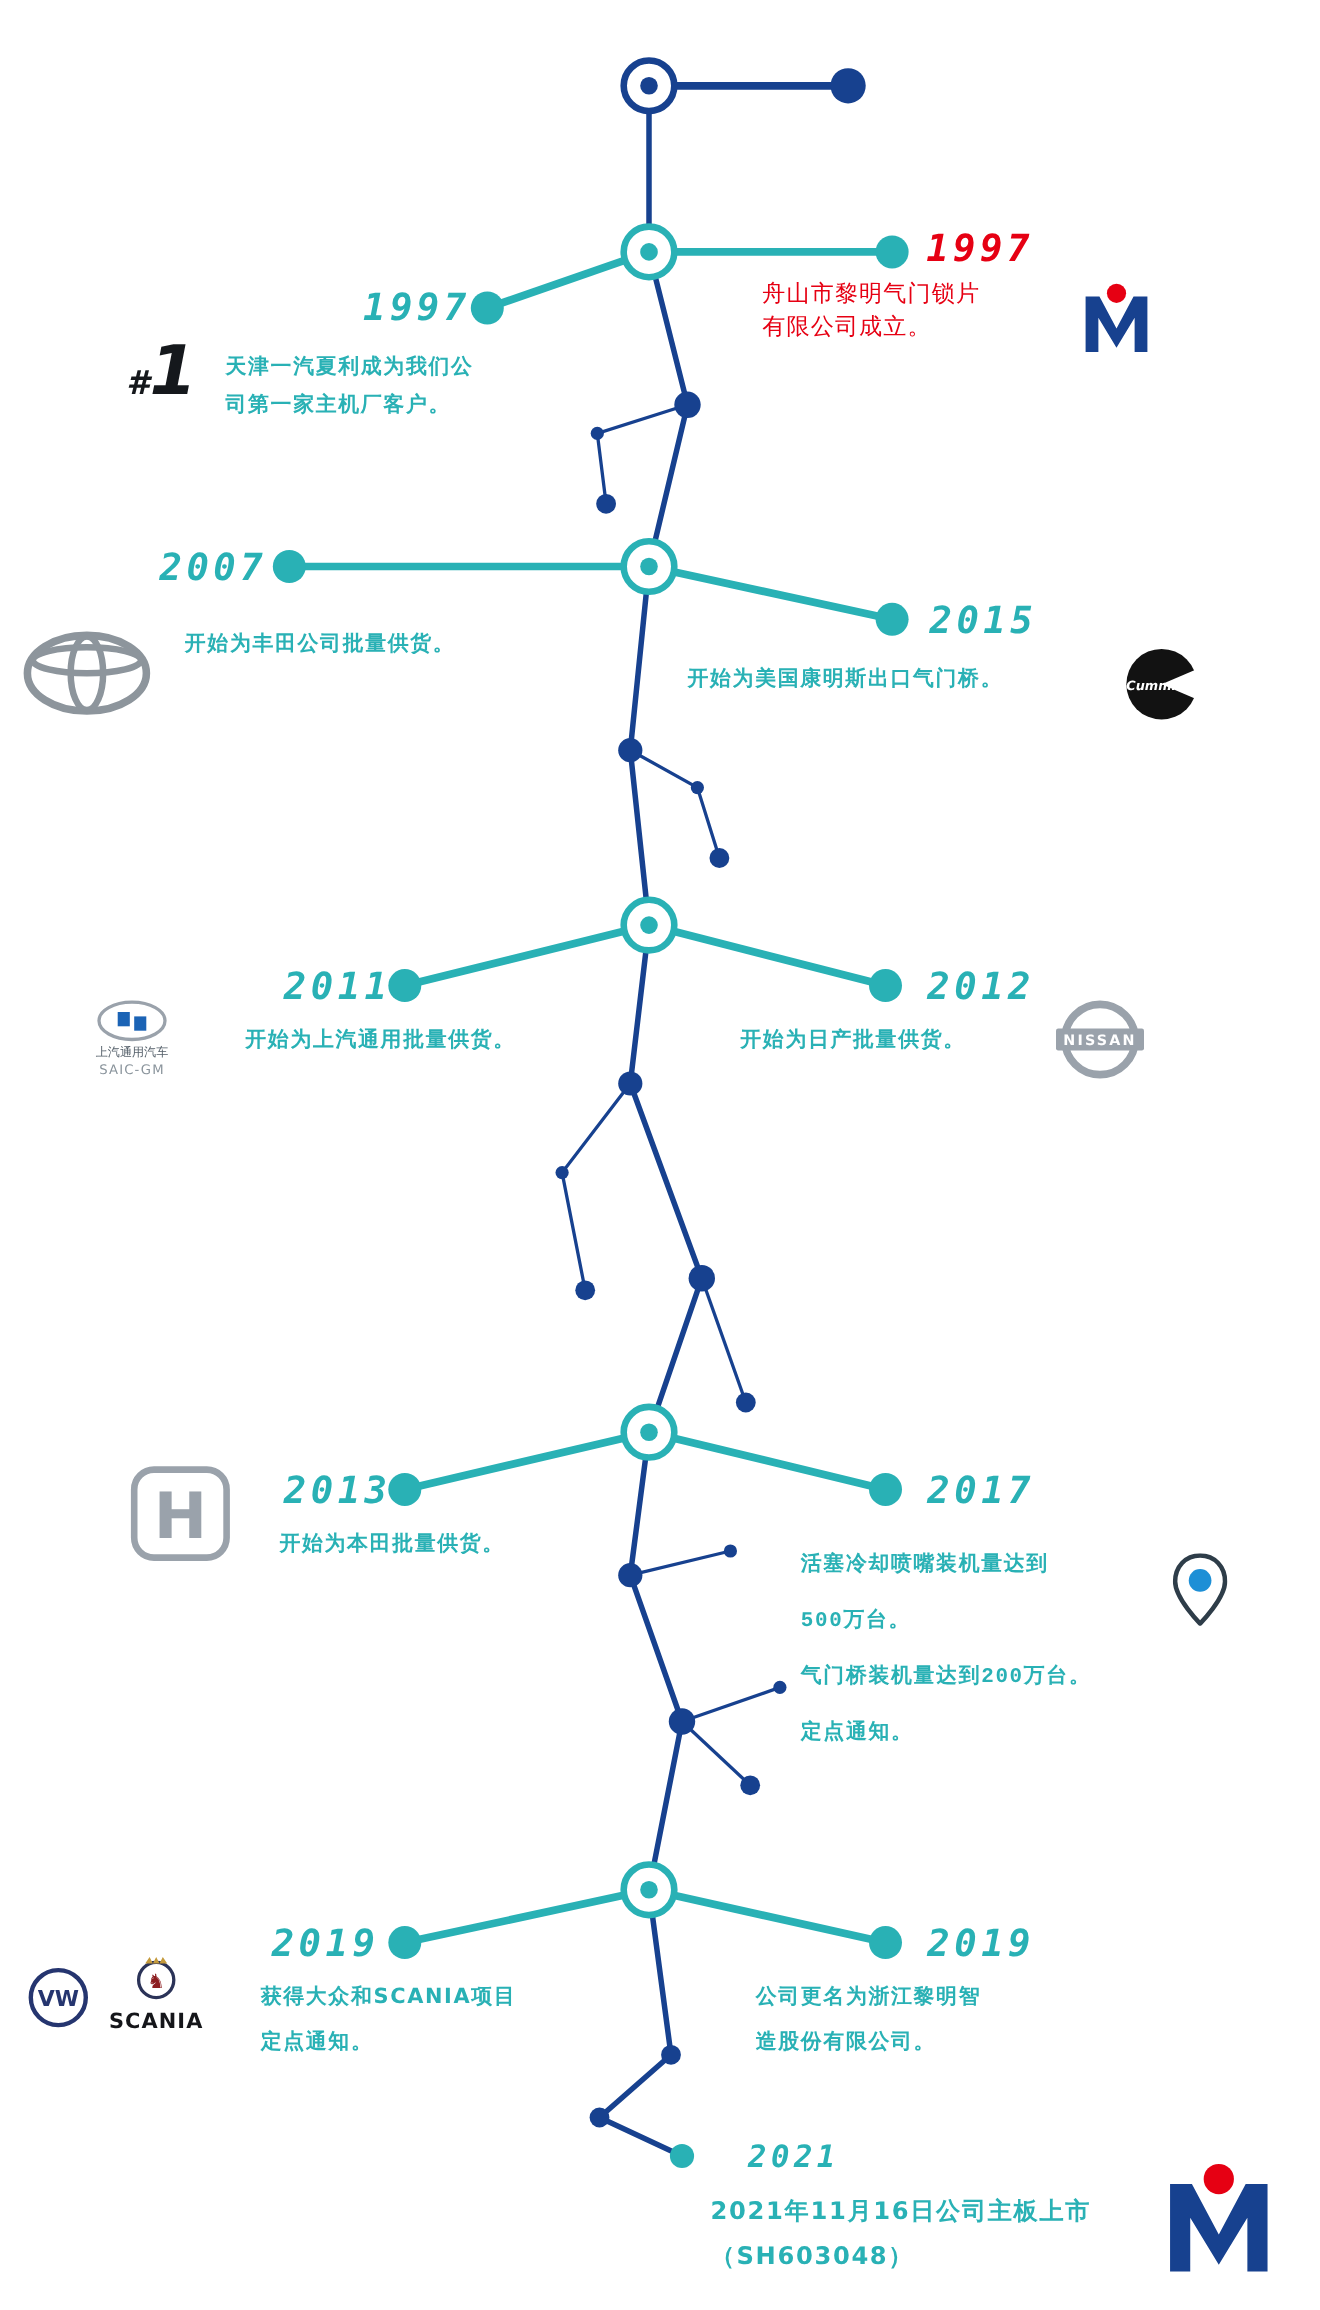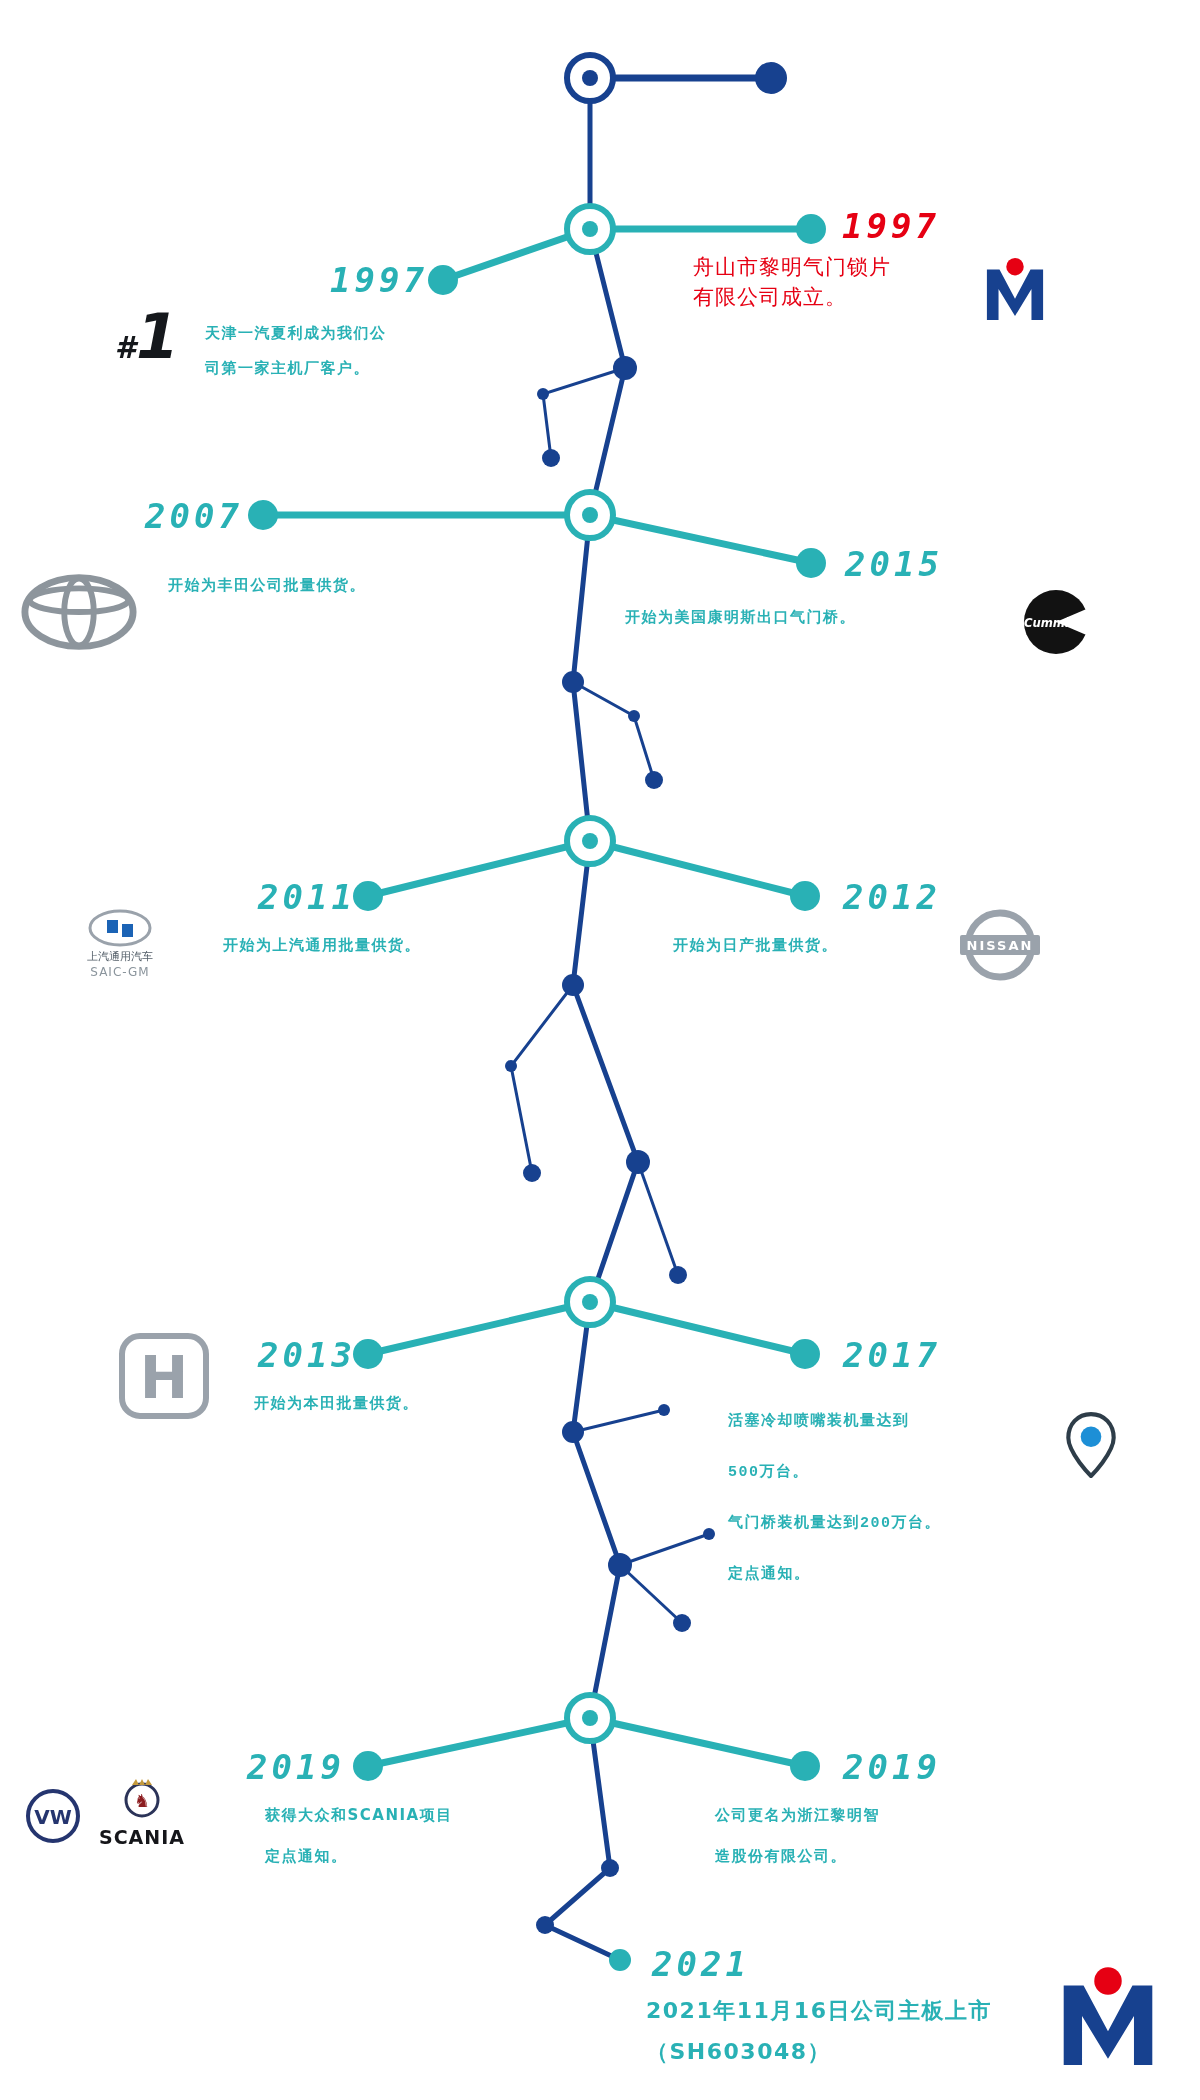--- a/index.html
+++ b/index.html
@@ -5,27 +5,27 @@
   * { margin:0; padding:0; box-sizing:border-box; }
   html,body { background:#ffffff; }
   body { font-family:"DejaVu Sans","Liberation Sans",sans-serif; }
   .canvas { position:relative; width:1200px; height:2100px; background:#fff; overflow:hidden; }
   .abs { position:absolute; }
   .year {
     font-family:"DejaVu Sans Mono","Liberation Mono",monospace;
     font-size:34px; font-weight:600; letter-spacing:4px; color:#29b1b5; white-space:nowrap;font-style:italic;
   }
   .year.red { color:#e60013; }
-  .year.small { font-size:34px; }
+  .year.small { font-size:28px;margin-left:28px; }
   .cjk {
-    font-size:15px; font-weight:600; letter-spacing:1.5px; color:#29b1b5;
+    font-size:19px; font-weight:600; letter-spacing:1.5px; color:#29b1b5;
     line-height:35px; white-space:nowrap;
   }
   .cjk.wide div { line-height:34px; margin-bottom:17px;font-family:Liberation Mono, monospace; }
-  .cjk.loose { line-height:41px;margin-left:28px; }
+  .cjk.loose { line-height:41px; }
   .cjk.smaller { font-size:22px; line-height:41px; }
   .red-text {
     font-size:21px; font-weight:400; letter-spacing:1px; color:#e60013;
     line-height:30px; white-space:nowrap;
   }
   .badge {
     font-style:italic; font-weight:800; color:#15181c; font-size:30px; white-space:nowrap;
   }
   .badge .big { font-size:62px; line-height:50px; }
   svg text { font-family:"DejaVu Sans","Liberation Sans",sans-serif; }

